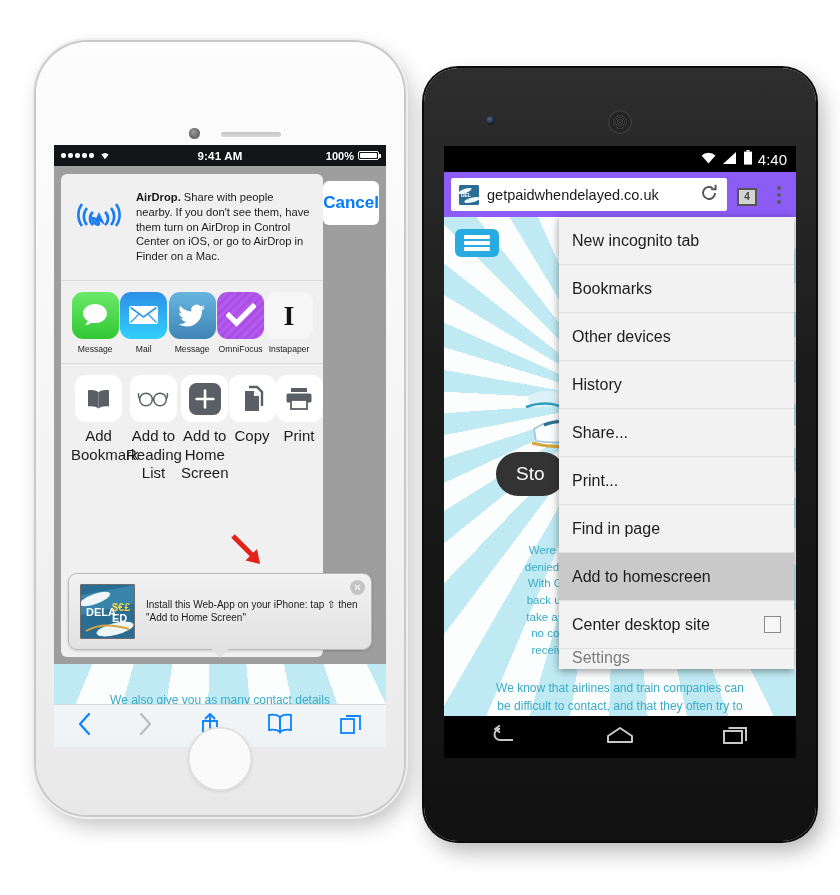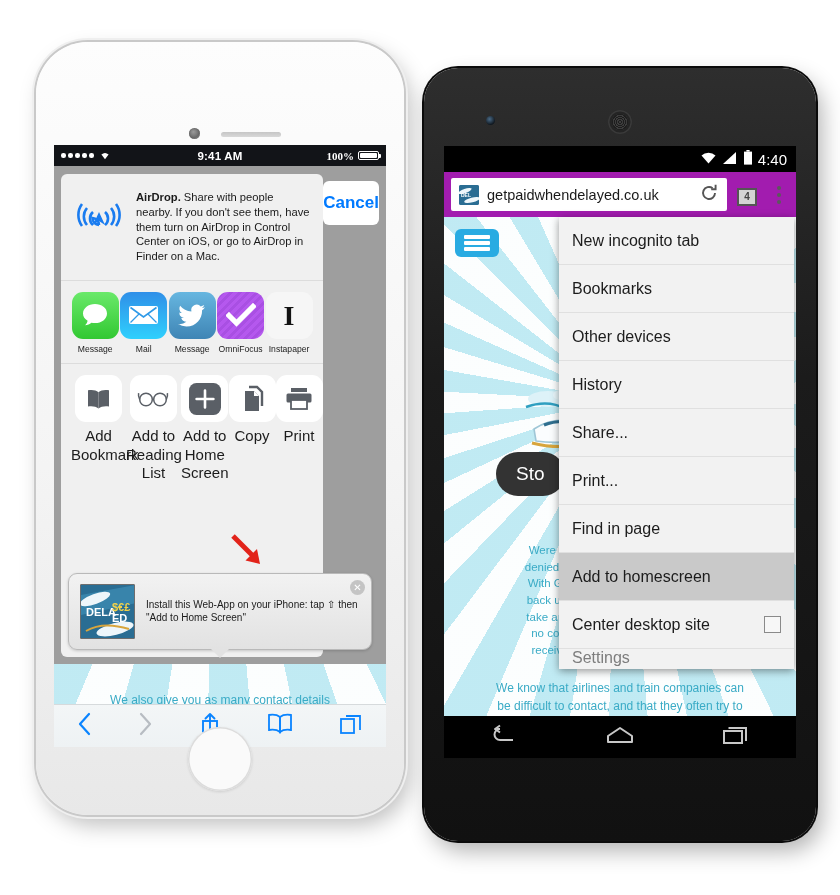--- a/index.html
+++ b/index.html
@@ -35,21 +35,21 @@
   
   .ios-status {
     height: 21px; background:#121418; color:#fff;
     display:flex; align-items:center; padding:0 7px;
     font-size:11px; position:relative;
   }
   .ios-dots { display:flex; gap:2.5px; align-items:center; }
   .ios-dots i { width:4.5px; height:4.5px; border-radius:50%; background:#fff; display:block; }
   .ios-wifi { margin-left:5px; font-size:11px; line-height:1; }
   .ios-time { position:absolute; left:0; right:0; text-align:center; font-weight:bold; font-size:11.5px; letter-spacing:.2px; }
-  .ios-right { margin-left:auto; display:flex; align-items:center; gap:4px; font-size:11px; font-weight:bold;font-family:Liberation Serif, serif; }
+  .ios-right { margin-left:auto; display:flex; align-items:center; gap:4px; font-size:11px; font-weight:bold; }
   .ios-batt { width:21px; height:9.5px; border:1.2px solid #fff; border-radius:2px; position:relative; }
   .ios-batt::after { content:""; position:absolute; right:-3.2px; top:2.6px; width:2px; height:4px; background:#fff; border-radius:0 1px 1px 0;}
   .ios-batt i { position:absolute; inset:1px; background:#fff; display:block; border-radius:1px;}
 
   
   .ios-page { position:absolute; left:0; right:0; top:21px; bottom:0; background:#eaf7fa; }
   .sunburst {
     position:absolute; inset:0;
     background:
       repeating-conic-gradient(from 0deg at 50% 34%,
@@ -128,21 +128,21 @@
   .an-cam { position:absolute; left:62px; top:48px; width:9px; height:9px; border-radius:50%;
     background:radial-gradient(circle at 40% 35%, #4a6a86, #101820 70%); }
   .an-speaker { position:absolute; left:50%; margin-left:-12px; top:42px; width:24px; height:24px;
     border-radius:50%; background:#242424; box-shadow: inset 0 0 0 1.5px #3a3a3a; }
   .an-speaker::after { content:""; position:absolute; inset:4px; border-radius:50%;
     background: repeating-radial-gradient(circle, #3d3d3d 0 1px, #1d1d1d 1px 2px); }
   .an-screen { position:absolute; left:20px; top:78px; width:352px; height:612px; background:#fff; overflow:hidden; }
 
   .an-status { height:26px; background:#000; display:flex; align-items:center; justify-content:flex-end;
     padding:0 9px; gap:5px; color:#fff; font-size:15px; }
-  .an-omnibox { height:45px; background:#a21caf; display:flex; align-items:center; padding:5px 7px; gap:7px; }
+  .an-omnibox { height:45px; background:#8b5cf6; display:flex; align-items:center; padding:5px 7px; gap:7px; }
   .an-urlbar { flex:1; height:33px; background:#fff; border-radius:2px; display:flex; align-items:center;
     padding:0 8px; gap:8px; }
   .an-favicon { width:20px; height:20px; border-radius:2px; flex:0 0 20px; overflow:hidden; position:relative; background:#2c6e8e; }
   .an-url { font-size:14.5px; color:#1a1a1a; flex:1; white-space:nowrap; overflow:hidden; }
   .an-tabs { width:28px; height:28px; position:relative; flex:0 0 28px; }
   .an-tabcount { position:absolute; left:3px; top:7px; width:20px; height:18px; border:2px solid #555;
     display:flex; align-items:center; justify-content:center; font-size:10px; color:#444; background:#d4d4d4; font-weight:bold;}
   .an-tabcount::before { content:""; position:absolute; left:2px; top:-5px; width:20px; height:18px; border:2px solid #555; z-index:-1;}
   .an-dots { width:20px; flex:0 0 20px; display:flex; flex-direction:column; align-items:center; gap:3px; }
   .an-dots i { width:4px; height:4px; border-radius:50%; background:#5a5a5a; display:block; }

